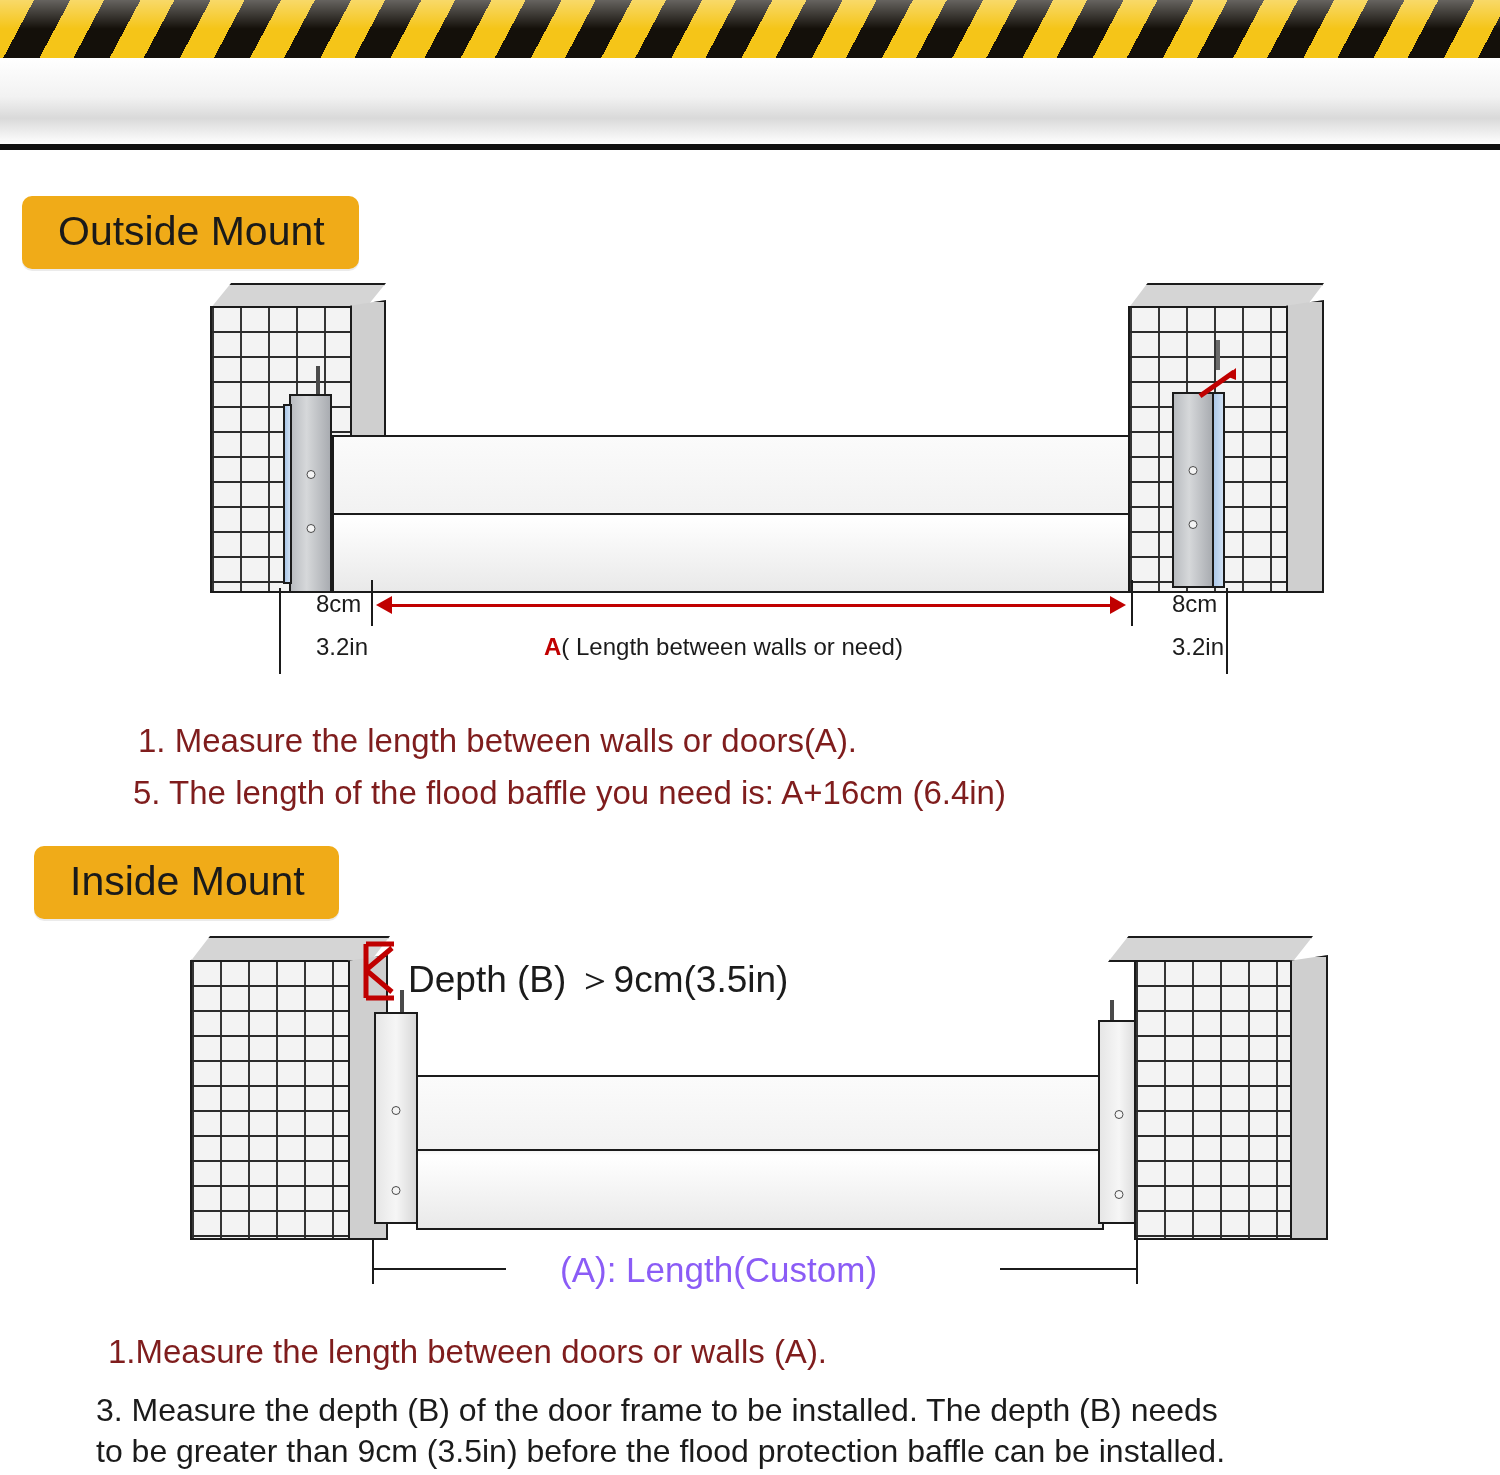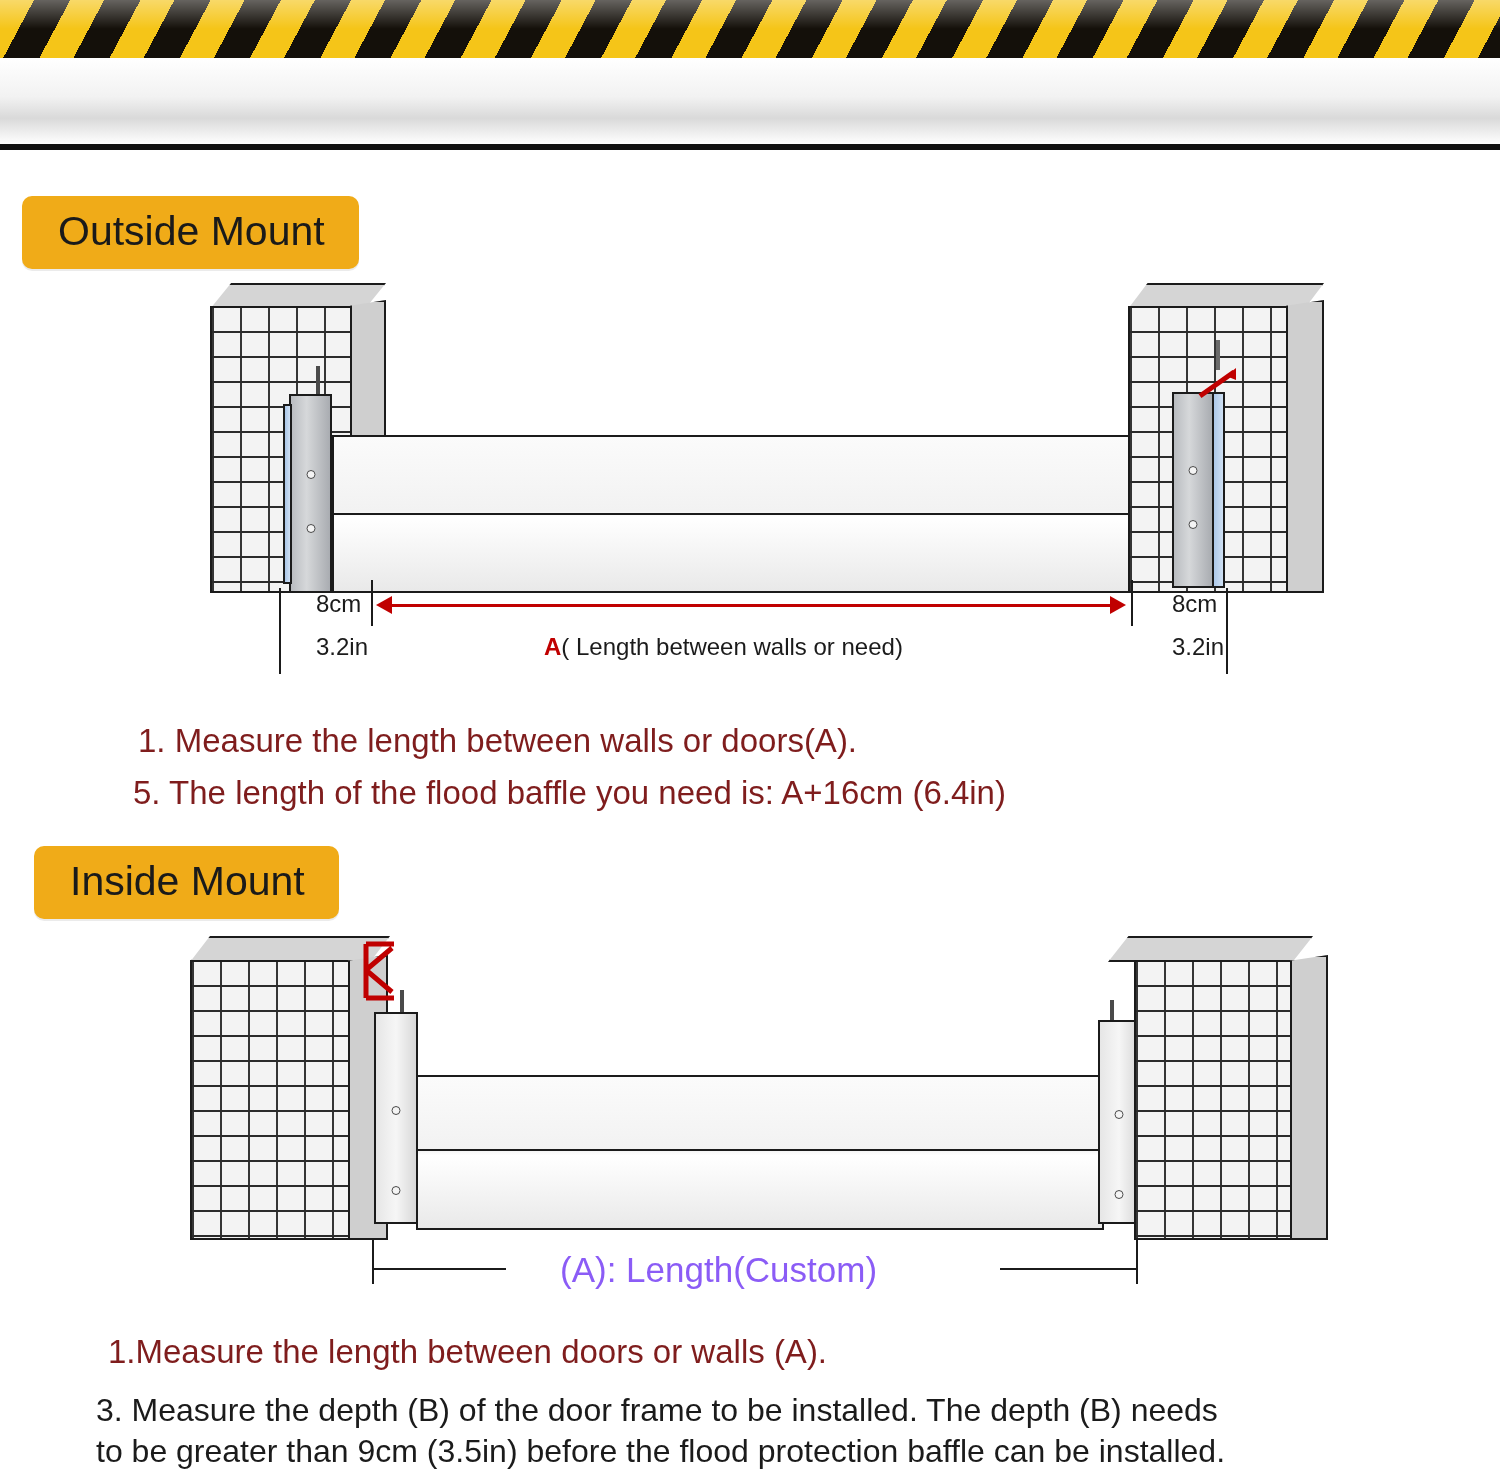--- a/index.html
+++ b/index.html
@@ -291,20 +291,21 @@
   <div class="brick" style="left:190px; top:960px; width:178px; height:280px;">
     <div class="verts"></div>
     <div class="verts2"></div>
   </div>
   <div class="brick-top" style="left:348px; top:955px; width:40px; height:285px;
        clip-path: polygon(0% 2%, 100% 0%, 100% 100%, 0% 100%); background:#cfcfcf;"></div>
 
   <svg class="red-arrow" style="left:356px; top:940px;" width="48" height="62" viewBox="0 0 48 62">
     <path d="M10 4 L38 4 M10 4 L10 58 M10 58 L38 58 M10 30 L36 8 M10 30 L36 52" stroke="#c00000" stroke-width="5" fill="none"></path>
   </svg>
+  <div class="depth-label" style="left:408px; top:955px;">Depth (B) ＞9cm(3.5in)</div>
 
   <div class="bolt" style="left:400px; top:990px; height:24px;"></div>
   <div class="bracket" style="left:374px; top:1012px; width:44px; height:212px;
        background: linear-gradient(to right,#e6e6e6 0%,#f6f6f6 50%,#d8d8d8 100%);">
     <div class="hole" style="top:92px;"></div>
     <div class="hole" style="top:172px;"></div>
   </div>
 
   <div class="panel" style="left:416px; top:1075px; width:688px; height:155px;">
     <div class="seam" style="top:72px;"></div>

